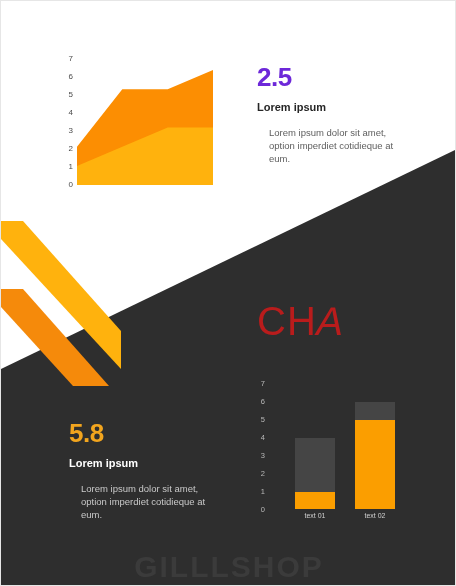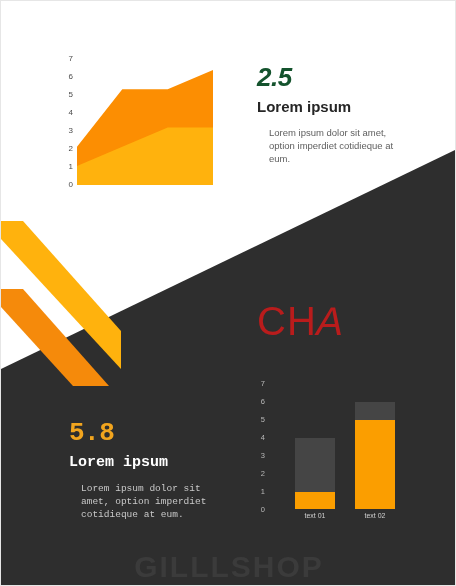--- a/index.html
+++ b/index.html
@@ -112,44 +112,43 @@
   
   .block { position: absolute; }
   .block .big {
     font-size: 26px;
     font-weight: bold;
     letter-spacing: -0.5px;
     line-height: 28px;
     margin: 0 0 9px 0;
   }
   .block .sub {
-    font-size: 15px;
+    font-size: 11px;
     font-weight: bold;
     line-height: 14px;
     margin: 0 0 10px 0;
   }
   .block .body {
     font-size: 9.5px;
     line-height: 13px;
     margin: 12px;
   }
   .block-top {
     left: 256px;
     top: 62px;
     width: 150px;
   }
-  .block-top .big { color: #14532d; font-style: italic; }
+  .block-top .big { color: #6d28d9; }
   .block-top .sub { color: #262626; }
   .block-top .body { color: #5e5e5e; }
 
   .block-bottom {
     left: 68px;
     top: 418px;
     width: 160px;
-    font-family: Liberation Mono, monospace;
   }
   .block-bottom .big { color: #F2A51E; }
   .block-bottom .sub { color: #ffffff; }
   .block-bottom .body { color: #c9c9c9; }
 
   
   .wordmark {
     position: absolute;
     left: 256px;
     top: 298px;

